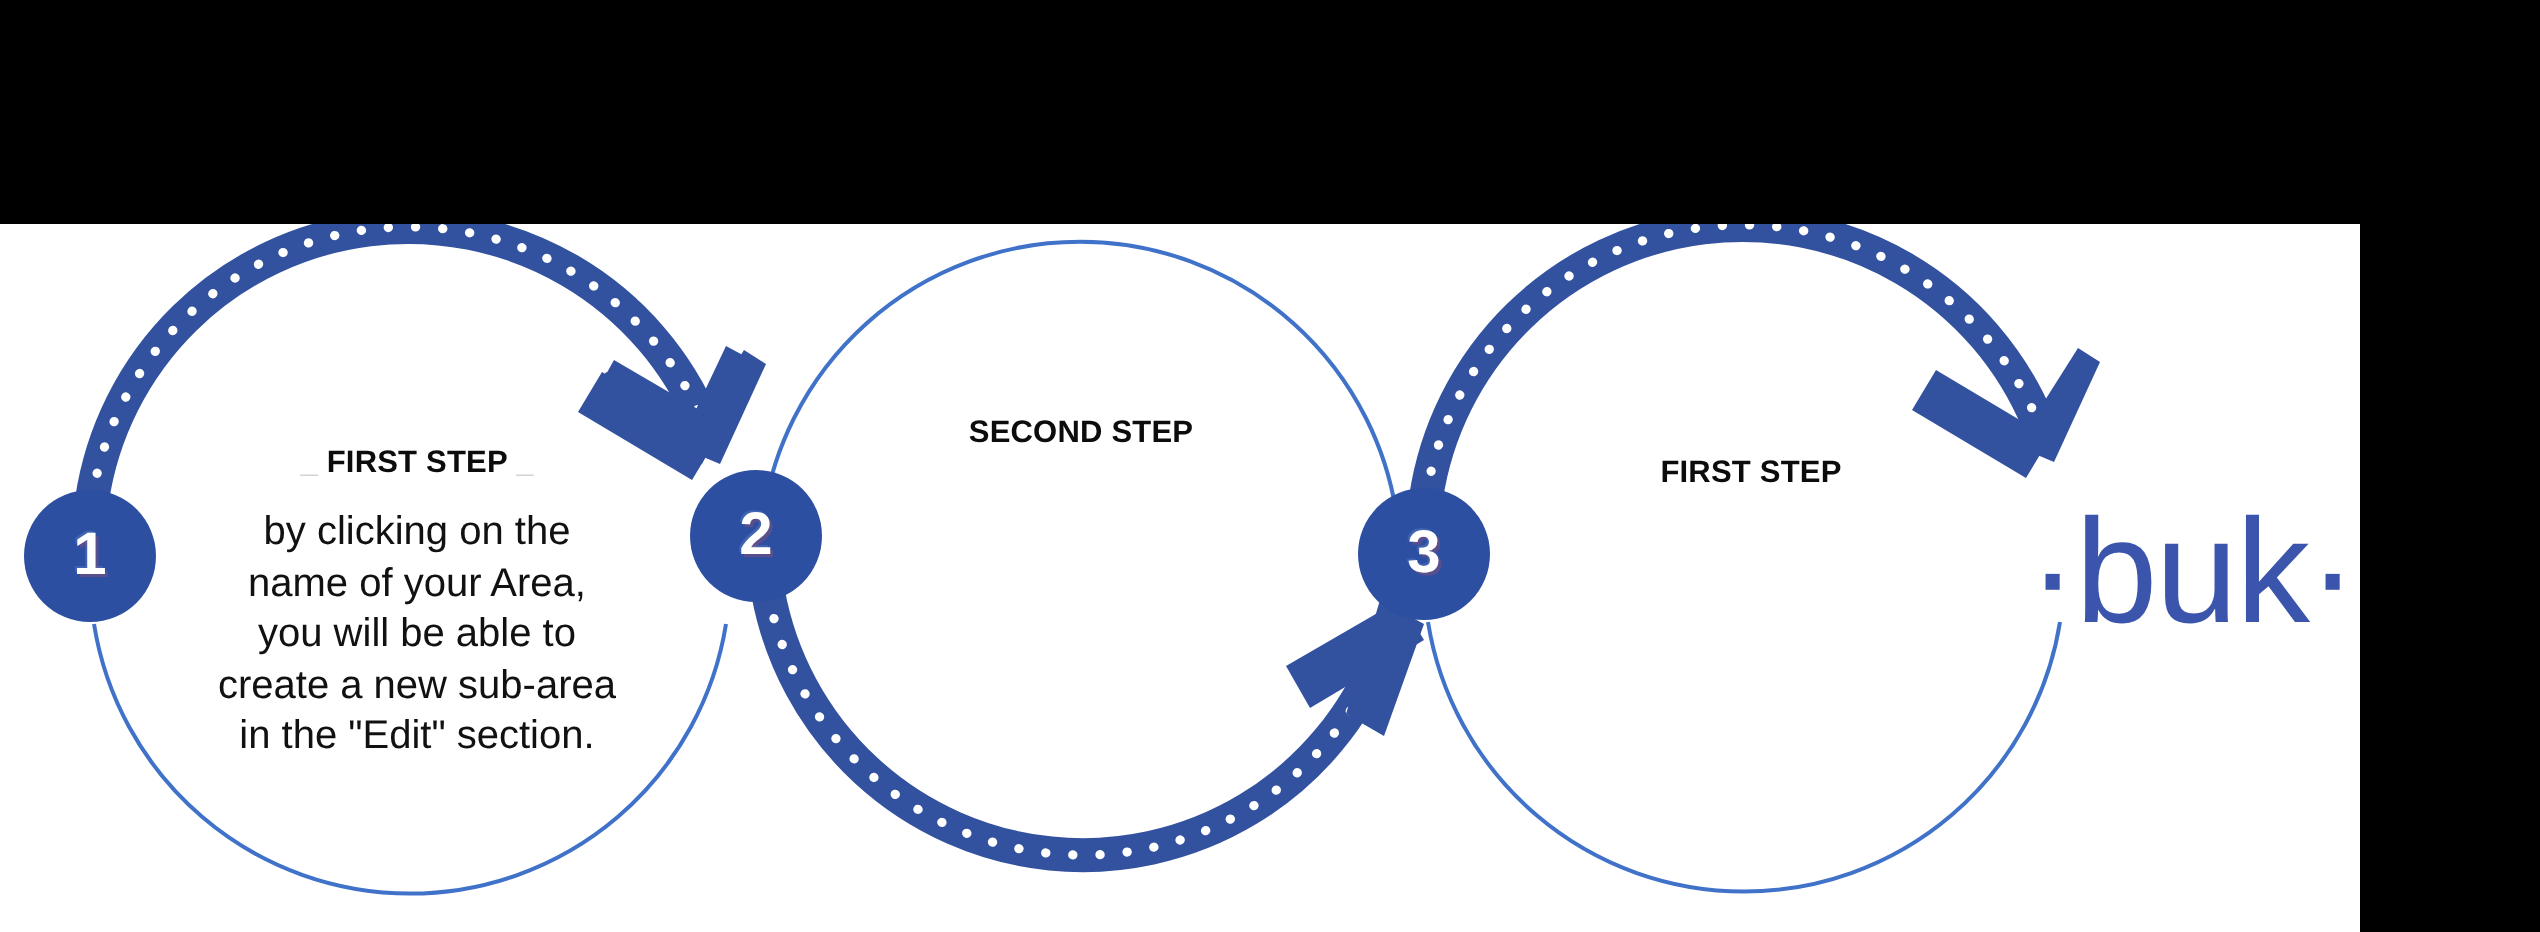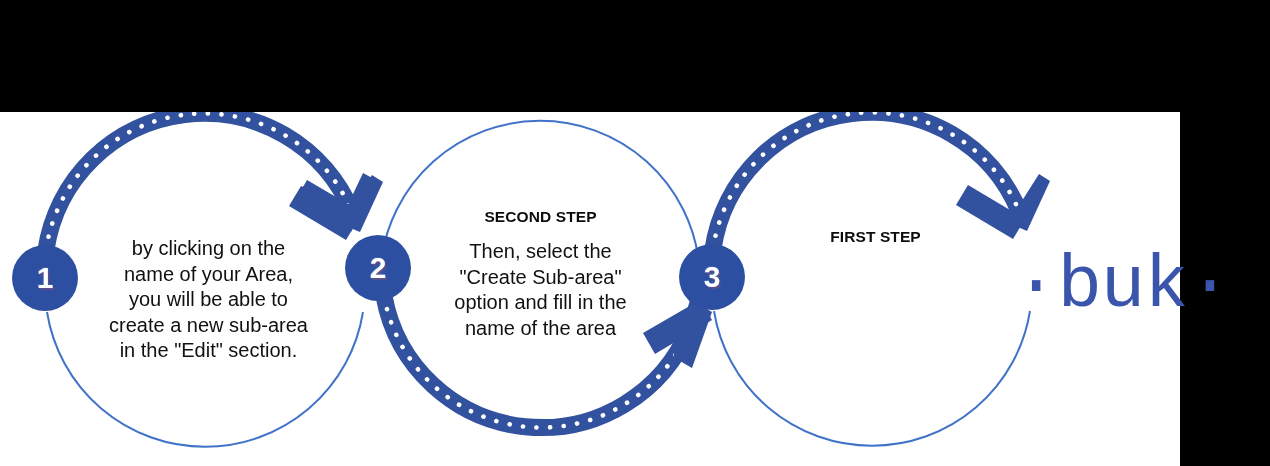--- a/index.html
+++ b/index.html
@@ -32,21 +32,21 @@
     background:#2d4fa2;display:flex;align-items:center;justify-content:center;
   }
   .circle-num span{
     color:#ffffff;font-weight:bold;font-size:30px;line-height:1;
     text-shadow:1.5px 1.5px 0 rgba(190,80,90,.30), -1px -1px 0 rgba(120,160,220,.25);
   }
 
   .logo{
     position:absolute;color:#3a55ab;
     font-size:74px;line-height:1;font-weight:400;
-    font-family:Liberation Mono, monospace;
+    font-family:Liberation Sans, sans-serif;
     letter-spacing:-1px;white-space:nowrap;
   }
 </style>
 </head>
 <body>
 
 <div id="canvas">
 
   <div class="panel"></div>
 
@@ -99,35 +99,36 @@
     <span>1</span>
   </div>
   <div class="circle-num" style="left:345px;top:235px;">
     <span>2</span>
   </div>
   <div class="circle-num" style="left:679px;top:244px;">
     <span>3</span>
   </div>
 
   <div class="step-text" style="left:106px;top:223px;width:205px;">
+    <div class="step-title">
+      <span class="dash">_</span>
+      <span>FIRST STEP</span>
+      <span class="dash">_</span>
+    </div>
     <div class="step-body">by clicking on the
 name of your Area,
 you will be able to
 create a new sub-area
 in the "Edit" section.</div>
   </div>
 
   <div class="step-text" style="left:438px;top:208px;width:205px;text-align:center;">
     <div class="step-title">
       <span>SECOND STEP</span>
     </div>
-    <div class="step-body">Then, select the
-"Create Sub-area"
-option and fill in the
-name of the area</div>
   </div>
 
   <div class="step-text" style="left:773px;top:228px;width:205px;">
     <div class="step-title">
       <span>FIRST STEP</span>
     </div>
   </div>
 
   <div class="logo" style="left:1014px;top:249px;">·buk·</div>
 

